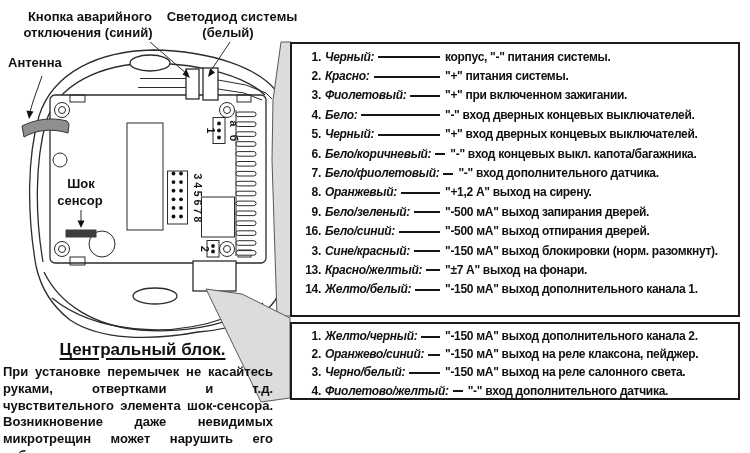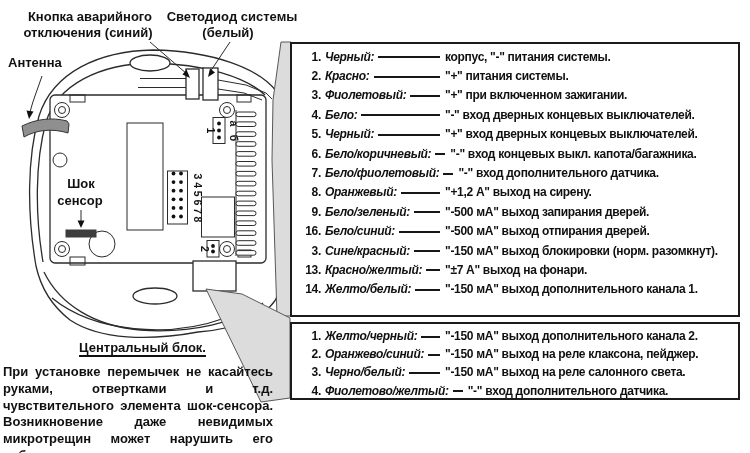--- a/index.html
+++ b/index.html
@@ -23,21 +23,21 @@
   .num{flex:0 0 22px;text-align:right;margin-right:4px;}
   .name{flex:0 0 auto;font-style:italic;}
   .dash{
     flex:1 1 auto;min-width:10px;height:2px;background:#161616;
     align-self:center;margin:1px 5px 0 4px;
   }
   .desc{flex:0 0 auto;min-width:286px;}
   
   #title{
     position:absolute;left:0;top:340px;width:285px;text-align:center;
-    font-size:13px;font-weight:bold;
+    font-size:17px;font-weight:bold;
     text-decoration:underline;text-decoration-thickness:2px;text-underline-offset:3px;
   }
   #warning{
     position:absolute;left:3px;top:364px;width:270px;
     font-size:13px;font-weight:bold;line-height:16.8px;text-align:justify;
   }
   
   #diagram{position:absolute;left:0;top:0;}
   .ln{stroke:#2b2b2b;stroke-width:1.3;fill:none;}
   .thin{stroke:#2b2b2b;stroke-width:1;fill:none;}

